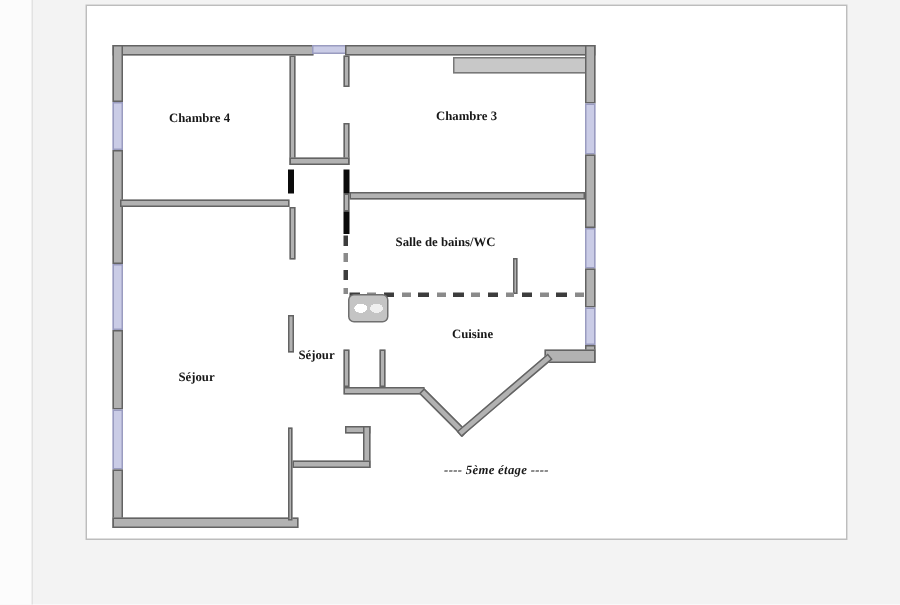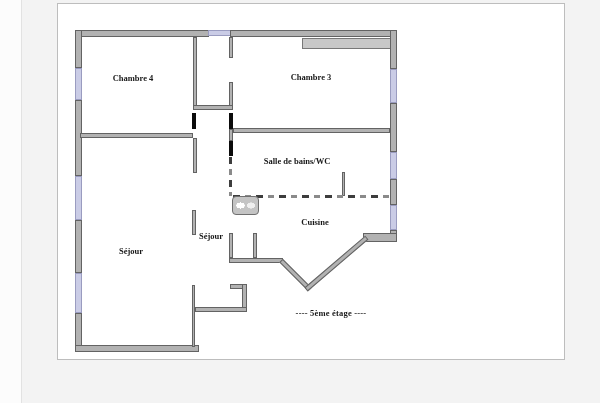--- a/index.html
+++ b/index.html
@@ -38,21 +38,21 @@
     position:absolute;transform:translateX(-50%);
     font-weight:bold;font-size:8.5px;color:#181818;white-space:nowrap;letter-spacing:0.2px;
   }
 </style>
 </head>
 <body>
 
 <div class="left-strip"></div>
 <div class="panel"></div>
 <div class="plan" id="plan">
-  <div class="note" id="floor-note" style="left: 331px; top: 308px;">----  5ème étage  ----</div>
+  <div class="note" id="floor-note" style="left: 331px; top: 308px; font-style: italic;">----  5ème étage  ----</div>
 <div class="w wall" style="left: 75px; top: 30px; width: 134px; height: 7px;"></div>
     <div class="w window" style="left: 208px; top: 30px; width: 23px; height: 6px;"></div>
     <div class="w wall" style="left: 230px; top: 30px; width: 167px; height: 7px;"></div>
     <div class="w closet" style="left: 302px; top: 38px; width: 90px; height: 11px;"></div>
     <div class="w wall" style="left: 390px; top: 30px; width: 7px; height: 39px;"></div>
     <div class="w window" style="left: 390px; top: 69px; width: 7px; height: 34px;"></div>
     <div class="w wall" style="left: 390px; top: 103px; width: 7px; height: 49px;"></div>
     <div class="w window" style="left: 390px; top: 152px; width: 7px; height: 27px;"></div>
     <div class="w wall" style="left: 390px; top: 179px; width: 7px; height: 26px;"></div>
     <div class="w window" style="left: 390px; top: 205px; width: 7px; height: 25px;"></div>

